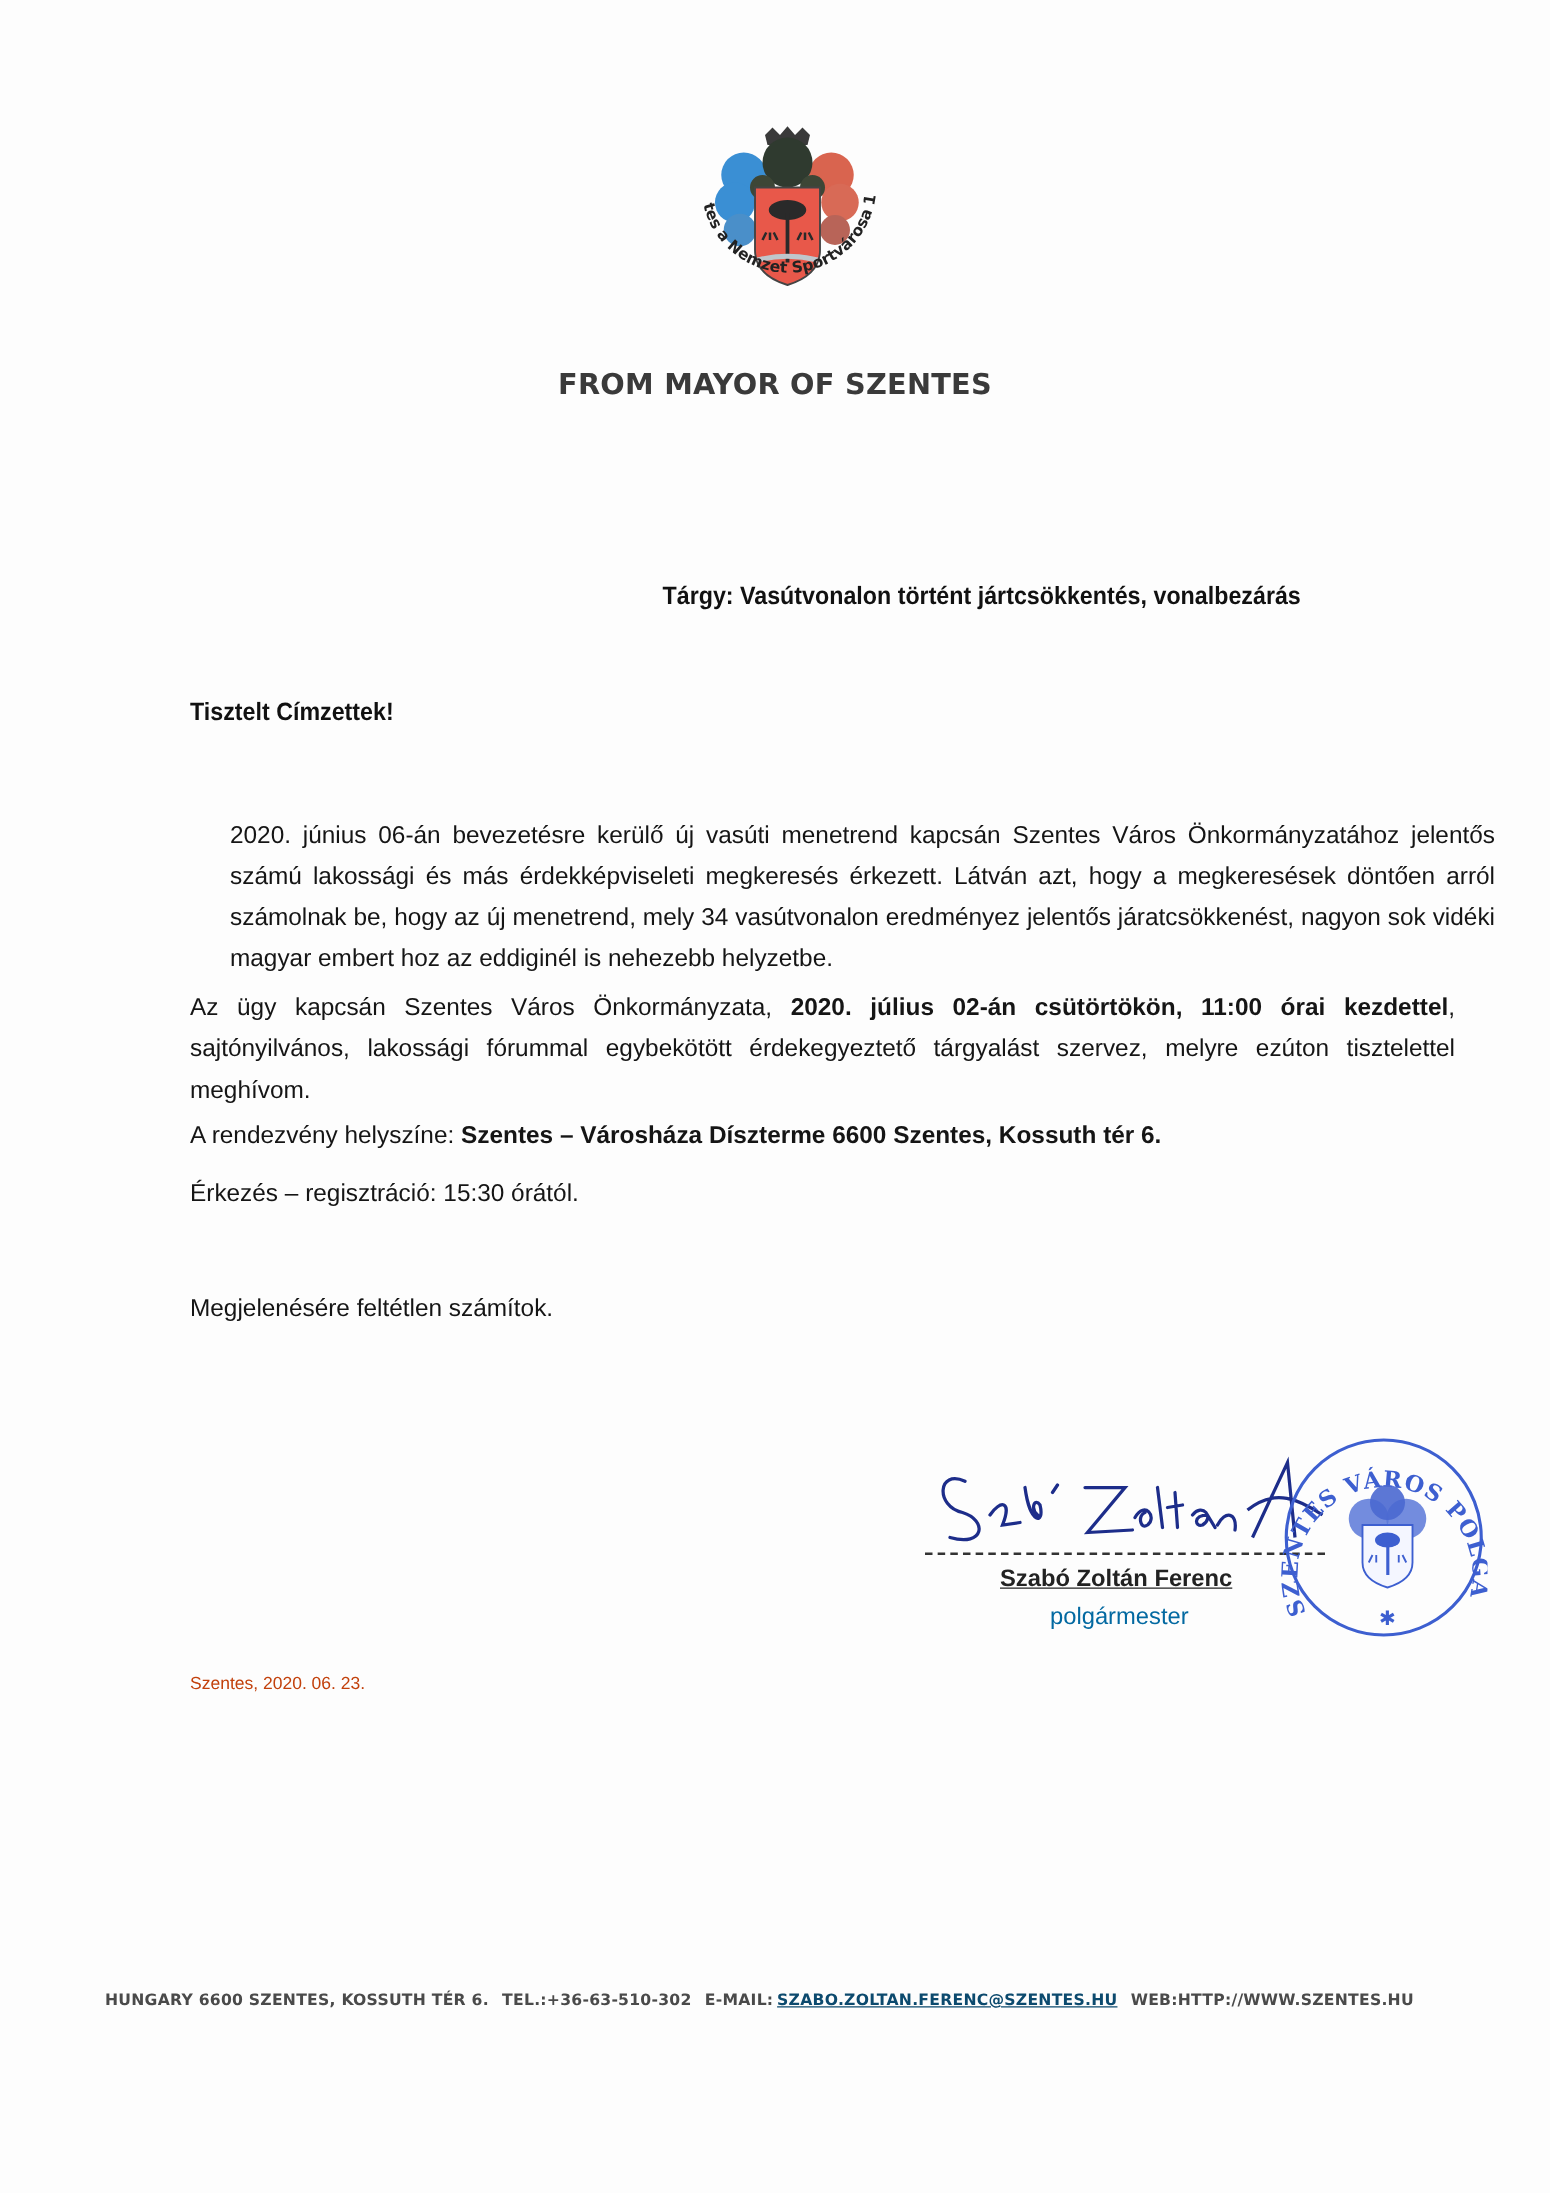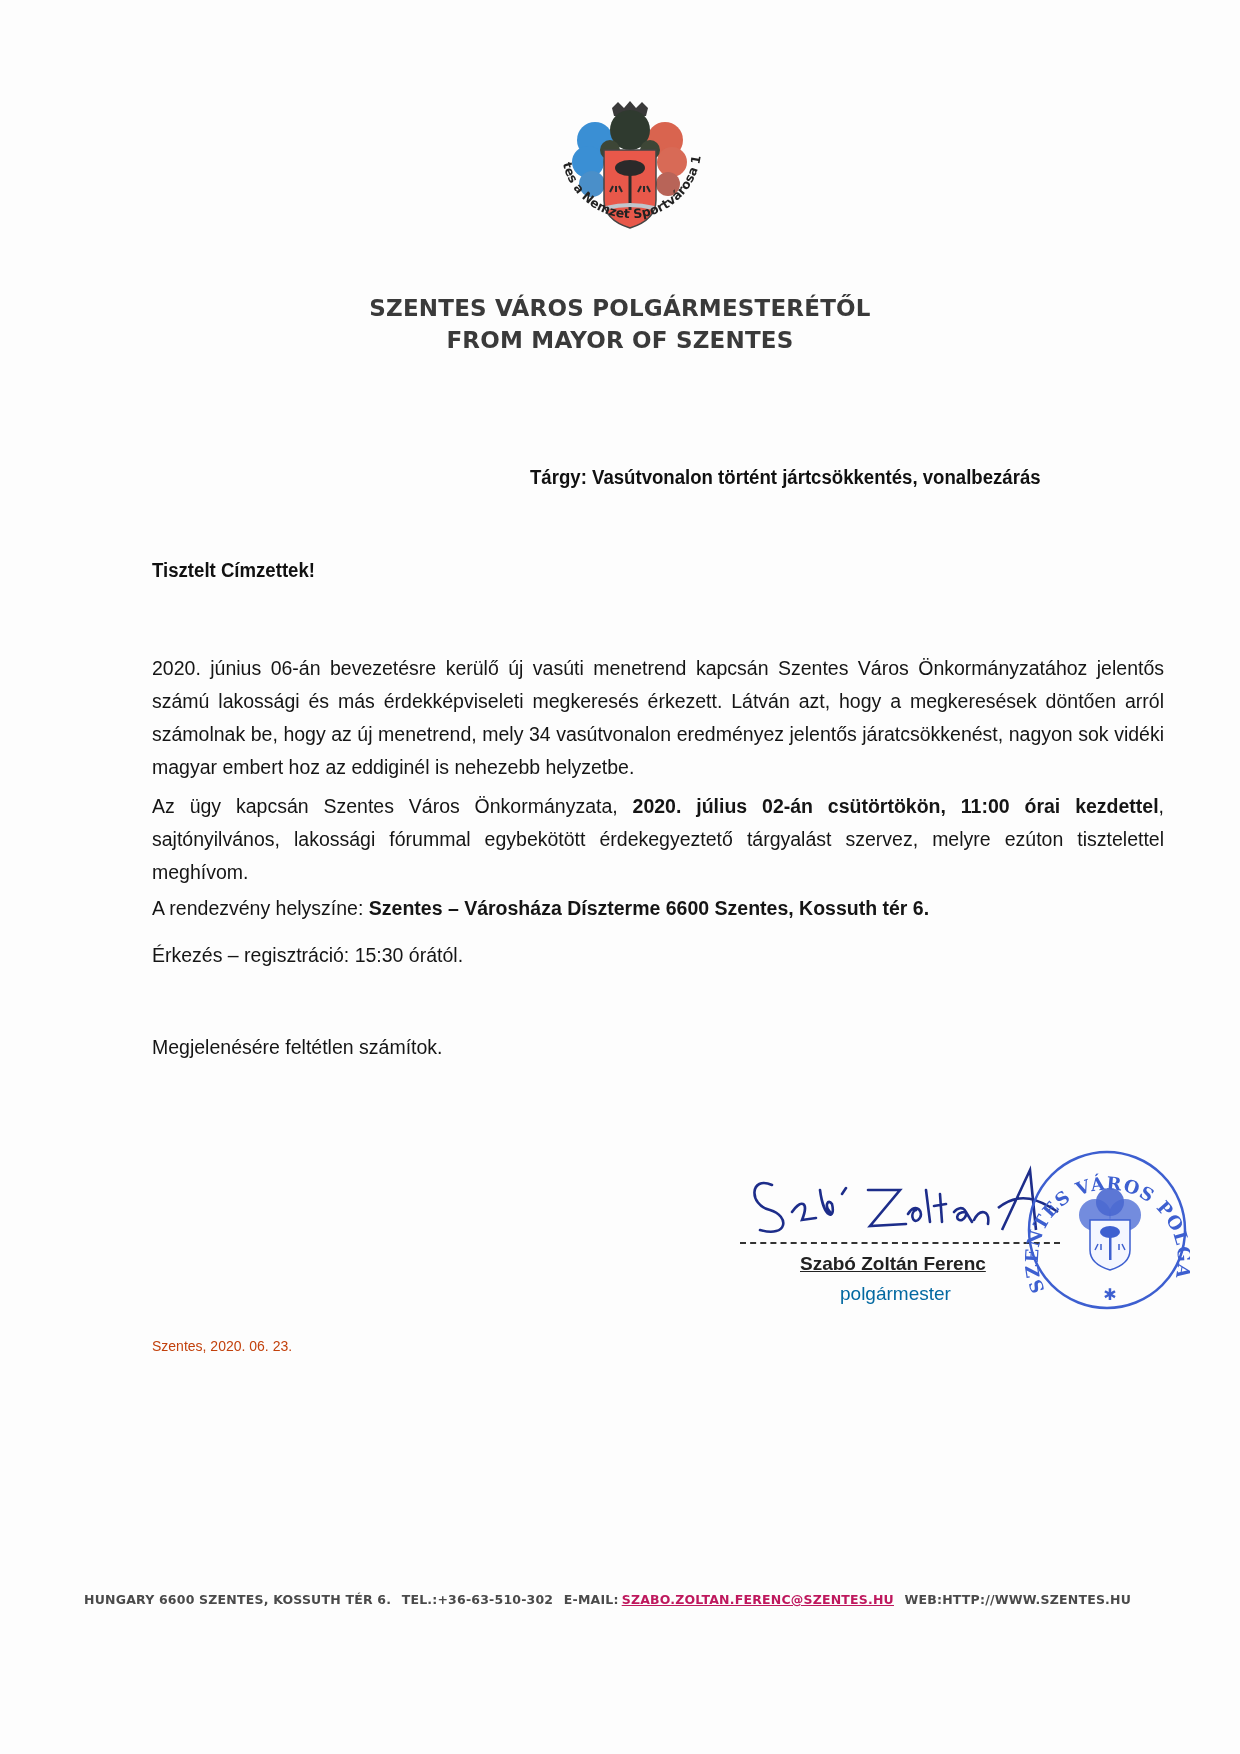--- a/index.html
+++ b/index.html
@@ -28,42 +28,42 @@
   .salutation {
     left: 152px; top: 559px; font-weight: bold; font-size: 20px; color: #111;
     transform: scaleX(0.93); transform-origin: left top;
   }
 
   .para {
     left: 152px; width: 1012px; font-size: 19.5px; line-height: 33px; color: #151515;
     text-align: justify;
   }
   .para b { font-weight: bold; }
-  #p1 { top: 652px; }
+  #p1 { top: 652px; margin-left: 32px; }
   #p2 { top: 790px; }
   .line { left: 152px; font-size: 19.5px; color: #151515; }
   #venue { top: 897px; }
   #arrival { top: 944px; }
   #closing { top: 1036px; }
 
   
   #sig-scribble { left: 740px; top: 1150px; width: 320px; height: 90px; }
   .dashed { left: 740px; top: 1242px; width: 320px; border-top: 2px dashed #333; }
   .signer-name { left: 800px; top: 1253px; font-weight: bold; font-size: 19px; color: #222; text-decoration: underline; }
   .signer-title { left: 840px; top: 1283px; font-size: 19px; color: #0369a1; }
   #stamp { left: 1025px; top: 1140px; width: 165px; height: 190px; }
 
   .date { left: 152px; top: 1338px; font-size: 14px; color: #c2410c; }
 
   
   .footer {
     left: 84px; top: 1592px; font-family: "DejaVu Sans", sans-serif; font-weight: bold;
     font-size: 12.5px; color: #4a4a4a; white-space: nowrap; letter-spacing: 0.2px;
   }
-  .footer .email { color: #be185d; text-decoration: underline; }
+  .footer .email { color: #0c4a6e; text-decoration: underline; }
   .footer span { margin-right: 6px; }
 </style>
 </head>
 <body>
 
 <svg id="logo" class="abs" viewBox="0 0 180 170">
   <defs>
     <path id="ringPath" d="M 22 60 A 70 70 0 0 0 160 60"></path>
   </defs>
 
@@ -86,21 +86,20 @@
   <path d="M70 92 l3 -6 M76 92 l0 -6 M82 92 l-3 -6" stroke="#2a2a2a" stroke-width="2"></path>
   <path d="M98 92 l3 -6 M104 92 l0 -6 M110 92 l-3 -6" stroke="#2a2a2a" stroke-width="2"></path>
   <path d="M66 108 Q90 102 114 108" stroke="#bfc6cc" stroke-width="4" fill="none"></path>
 
   <text font-family="DejaVu Sans, sans-serif" font-weight="bold" font-size="12.5" fill="#222">
     <textPath href="#ringPath" startOffset="50%" text-anchor="middle">Szentes a Nemzet Sportvárosa 1996</textPath>
   </text>
 </svg>
 
 <div class="abs header">
-  <div>SZENTES VÁROS POLGÁRMESTERÉTŐL</div>
   <div>FROM MAYOR OF SZENTES</div>
 </div>
 
 <div class="abs subject">Tárgy: Vasútvonalon történt jártcsökkentés, vonalbezárás</div>
 
 <div class="abs salutation">Tisztelt Címzettek!</div>
 
 <div id="p1" class="abs para">2020. június 06-án bevezetésre kerülő új vasúti menetrend kapcsán Szentes Város Önkormányzatához jelentős számú lakossági és más érdekképviseleti megkeresés érkezett. Látván azt, hogy a megkeresések döntően arról számolnak be, hogy az új menetrend, mely 34 vasútvonalon eredményez jelentős járatcsökkenést, nagyon sok vidéki magyar embert hoz az eddiginél is nehezebb helyzetbe.</div>
 
 <div id="p2" class="abs para"><span>Az ügy kapcsán Szentes Város Önkormányzata, </span><b>2020. július 02-án csütörtökön, 11:00 órai kezdettel</b><span>, sajtónyilvános, lakossági fórummal egybekötött érdekegyeztető tárgyalást szervez, melyre ezúton tisztelettel meghívom.</span></div>

